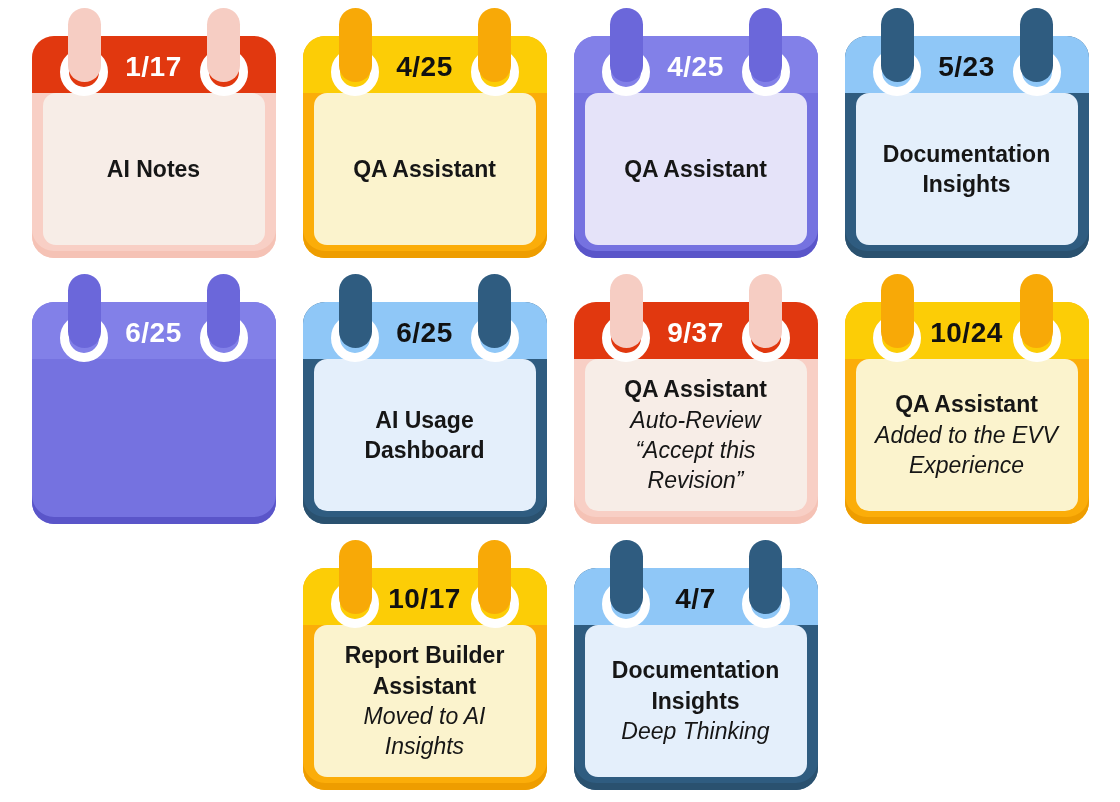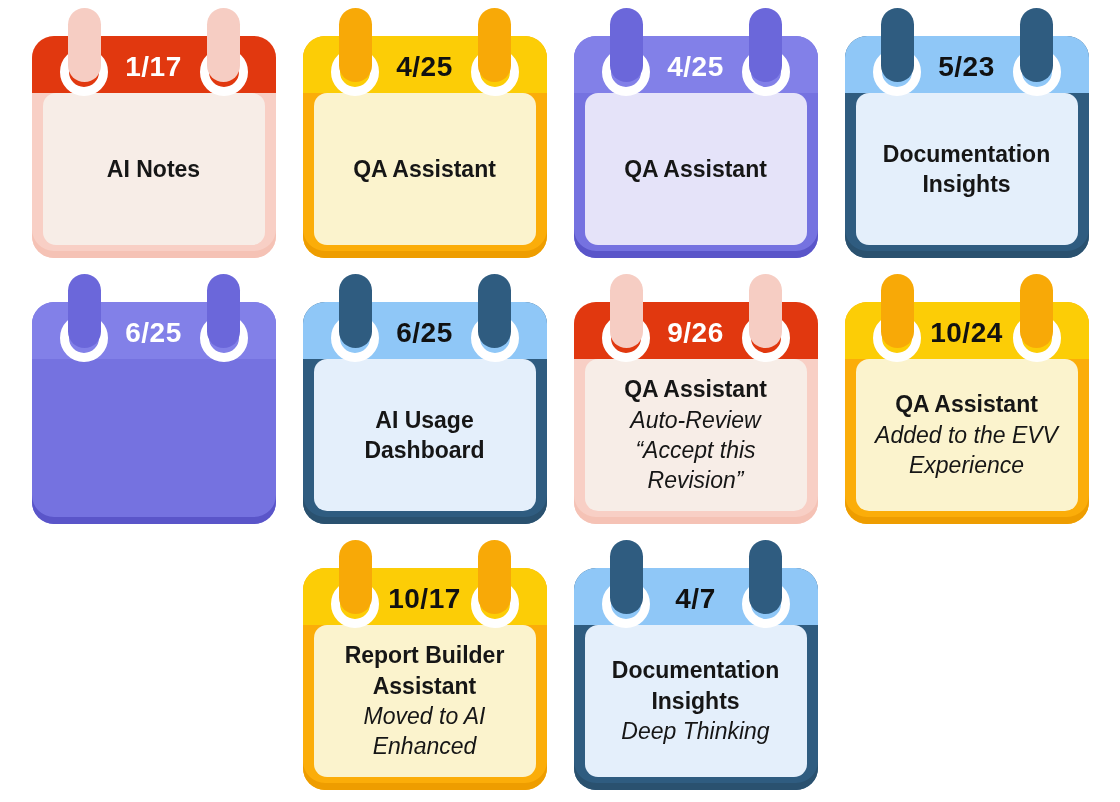--- a/index.html
+++ b/index.html
@@ -197,21 +197,21 @@
       </div>
     </div>
   </div>
       <div class="cal has-sub" style="--frame: #F8CFC5; --frame-bottom: #F5C2B5; --header: #E1380F; --peg: #F6CDC3; --body: #F7EDE7; --date: #FFFFFF;">
     <div class="peg peg-left"></div>
     <div class="peg peg-right"></div>
     <div class="ring ring-left"></div>
     <div class="ring ring-right"></div>
     <div class="frame">
       <div class="header">
-        <span class="date">9/26</span>
+        <span class="date">9/37</span>
       </div>
       <div class="cbody">
         <div class="title">QA Assistant</div>
         <div class="subtitle">Auto-Review “Accept this Revision”</div>
       </div>
     </div>
   </div>
       <div class="cal has-sub" style="--frame: #FBAD09; --frame-bottom: #EE9D00; --header: #FCCD06; --peg: #F8A907; --body: #FBF3CD; --date: #111111;">
     <div class="peg peg-left"></div>
     <div class="peg peg-right"></div>
@@ -233,21 +233,21 @@
     <div class="peg peg-left"></div>
     <div class="peg peg-right"></div>
     <div class="ring ring-left"></div>
     <div class="ring ring-right"></div>
     <div class="frame">
       <div class="header">
         <span class="date">10/17</span>
       </div>
       <div class="cbody">
         <div class="title">Report Builder Assistant</div>
-        <div class="subtitle">Moved to AI Enhanced</div>
+        <div class="subtitle">Moved to AI Insights</div>
       </div>
     </div>
   </div>
       <div class="cal has-sub" style="--frame: #2F5C80; --frame-bottom: #2A516F; --header: #8FC7F7; --peg: #2F5C80; --body: #E4EFFB; --date: #111111;">
     <div class="peg peg-left"></div>
     <div class="peg peg-right"></div>
     <div class="ring ring-left"></div>
     <div class="ring ring-right"></div>
     <div class="frame">
       <div class="header">

